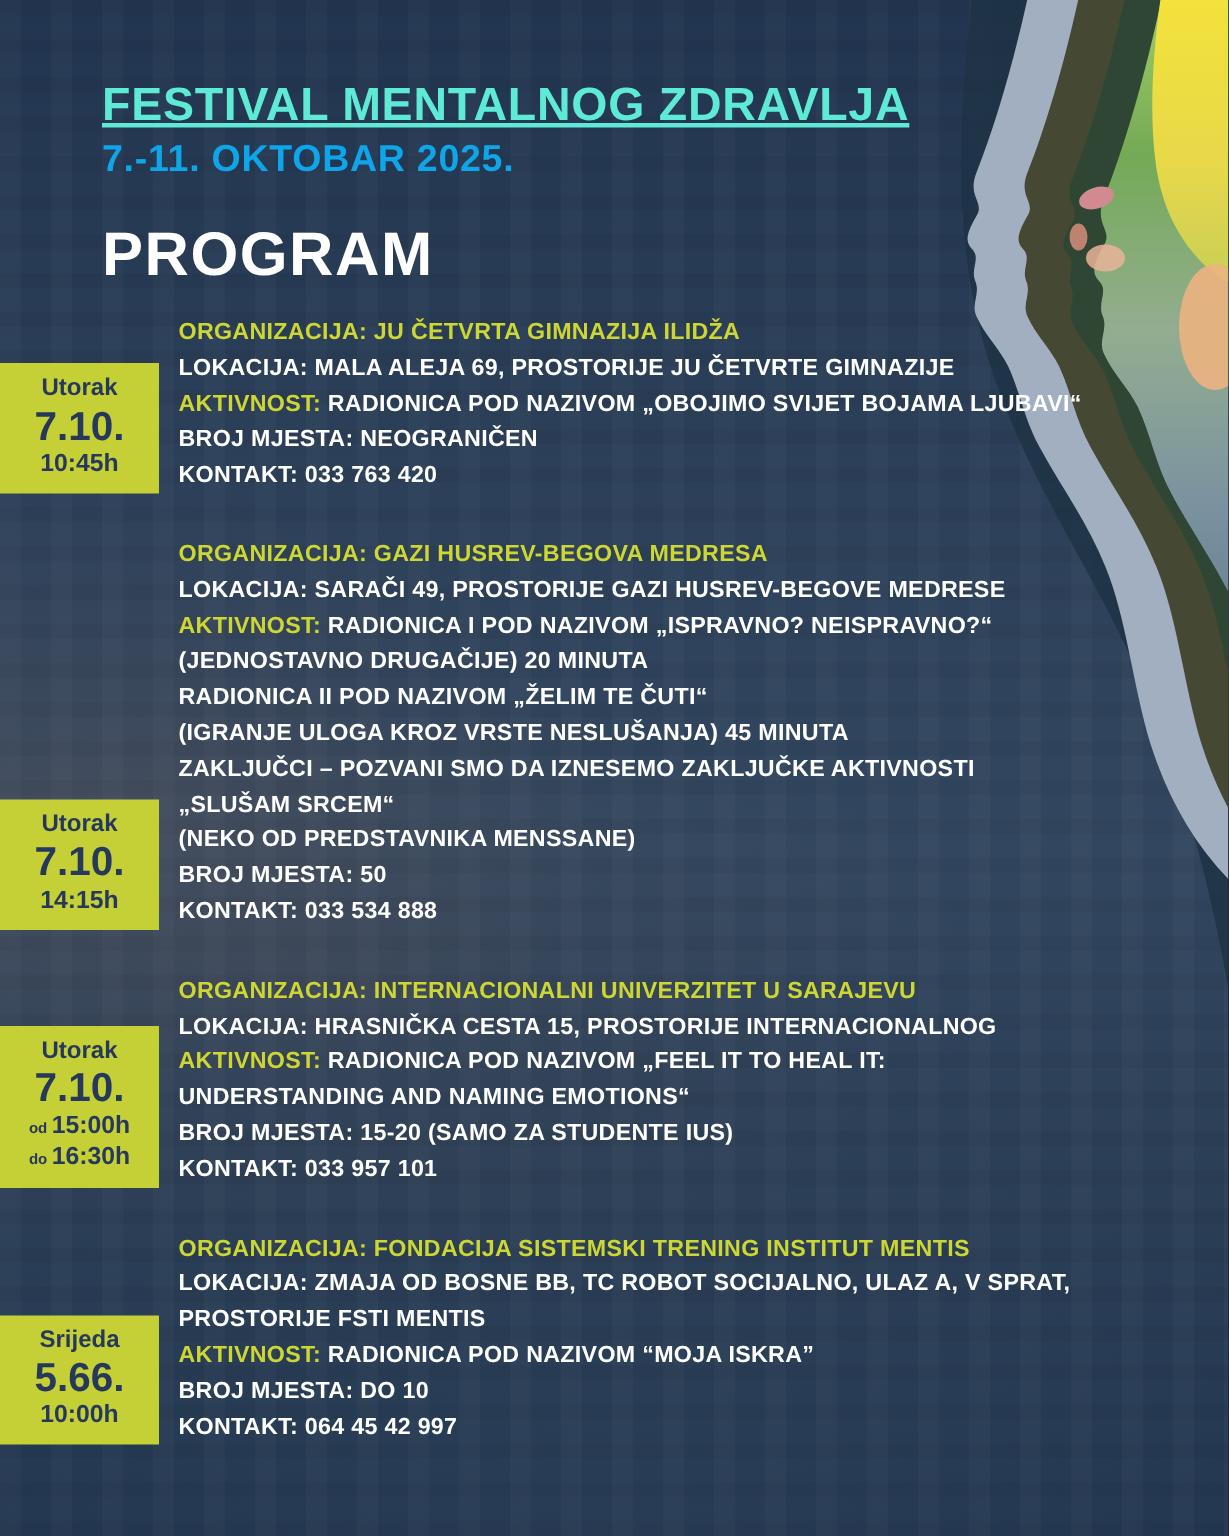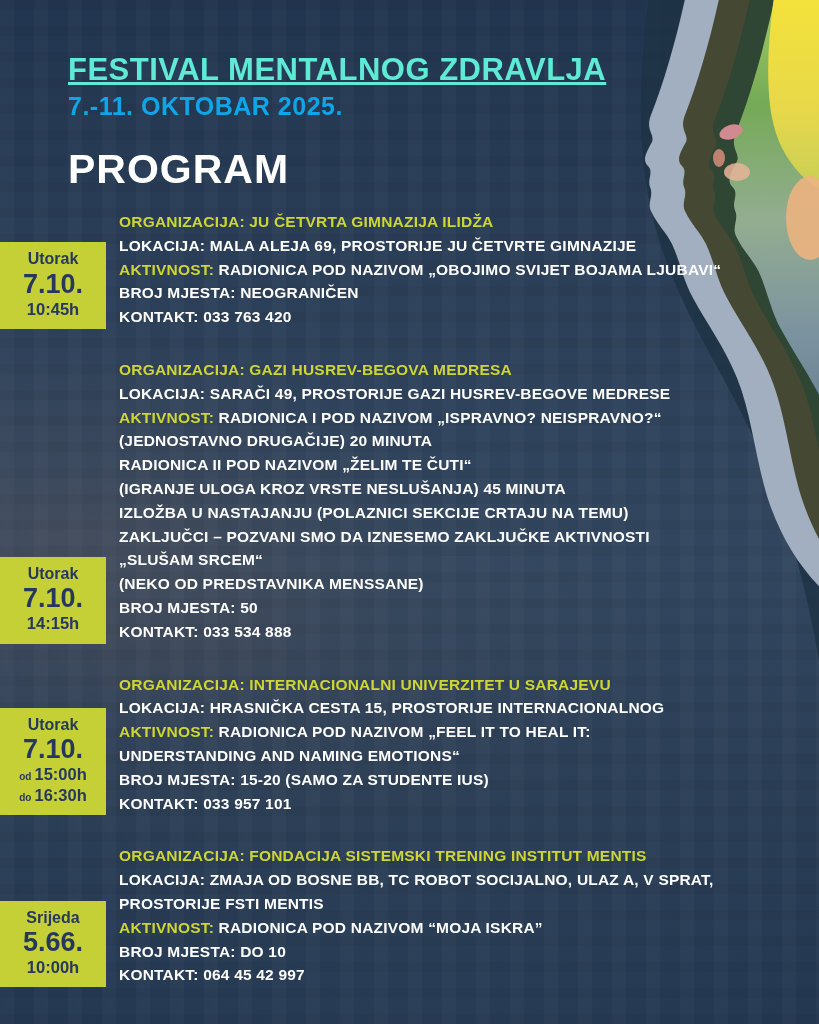--- a/index.html
+++ b/index.html
@@ -114,21 +114,20 @@
             <div class="b-time">14:15h</div>
           </div>
         </div>
         <div class="event-content">
           <div class="line"><span class="accent">ORGANIZACIJA: GAZI HUSREV-BEGOVA MEDRESA</span></div>
           <div class="line"><span>LOKACIJA: SARAČI 49, PROSTORIJE GAZI HUSREV-BEGOVE MEDRESE</span></div>
           <div class="line"><span class="accent">AKTIVNOST:</span><span> RADIONICA I POD NAZIVOM „ISPRAVNO? NEISPRAVNO?“</span></div>
           <div class="line"><span>(JEDNOSTAVNO DRUGAČIJE) 20 MINUTA</span></div>
           <div class="line"><span>RADIONICA II POD NAZIVOM „ŽELIM TE ČUTI“</span></div>
           <div class="line"><span>(IGRANJE ULOGA KROZ VRSTE NESLUŠANJA) 45 MINUTA</span></div>
-          <div class="line"><span>IZLOŽBA U NASTAJANJU (POLAZNICI SEKCIJE CRTAJU NA TEMU)</span></div>
           <div class="line"><span>ZAKLJUČCI – POZVANI SMO DA IZNESEMO ZAKLJUČKE AKTIVNOSTI</span></div>
           <div class="line"><span>„SLUŠAM SRCEM“</span></div>
           <div class="line"><span>(NEKO OD PREDSTAVNIKA MENSSANE)</span></div>
           <div class="line"><span>BROJ MJESTA: 50</span></div>
           <div class="line"><span>KONTAKT: 033 534 888</span></div>
         </div>
       </div>
       <div class="event-row">
         <div class="badge-col">
           <div class="badge">

